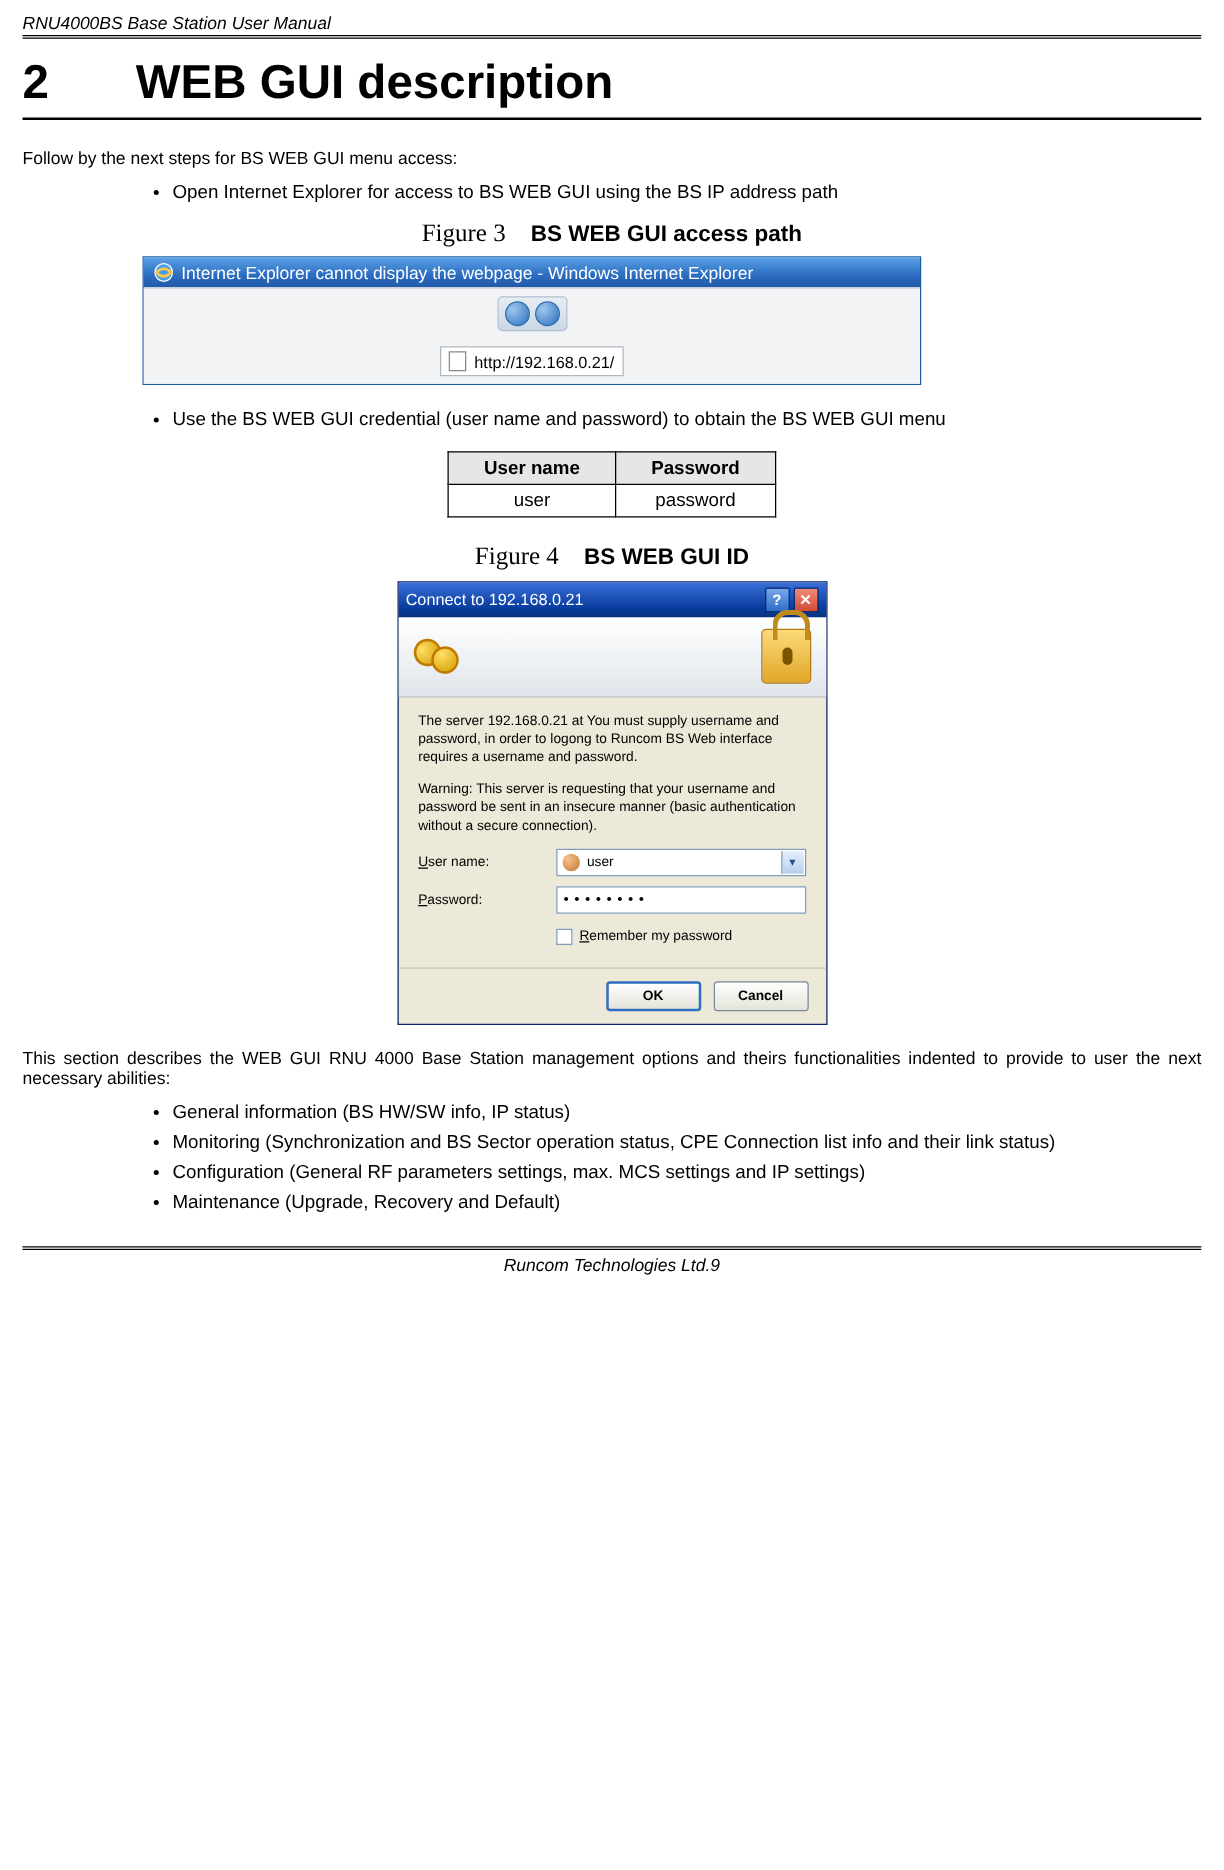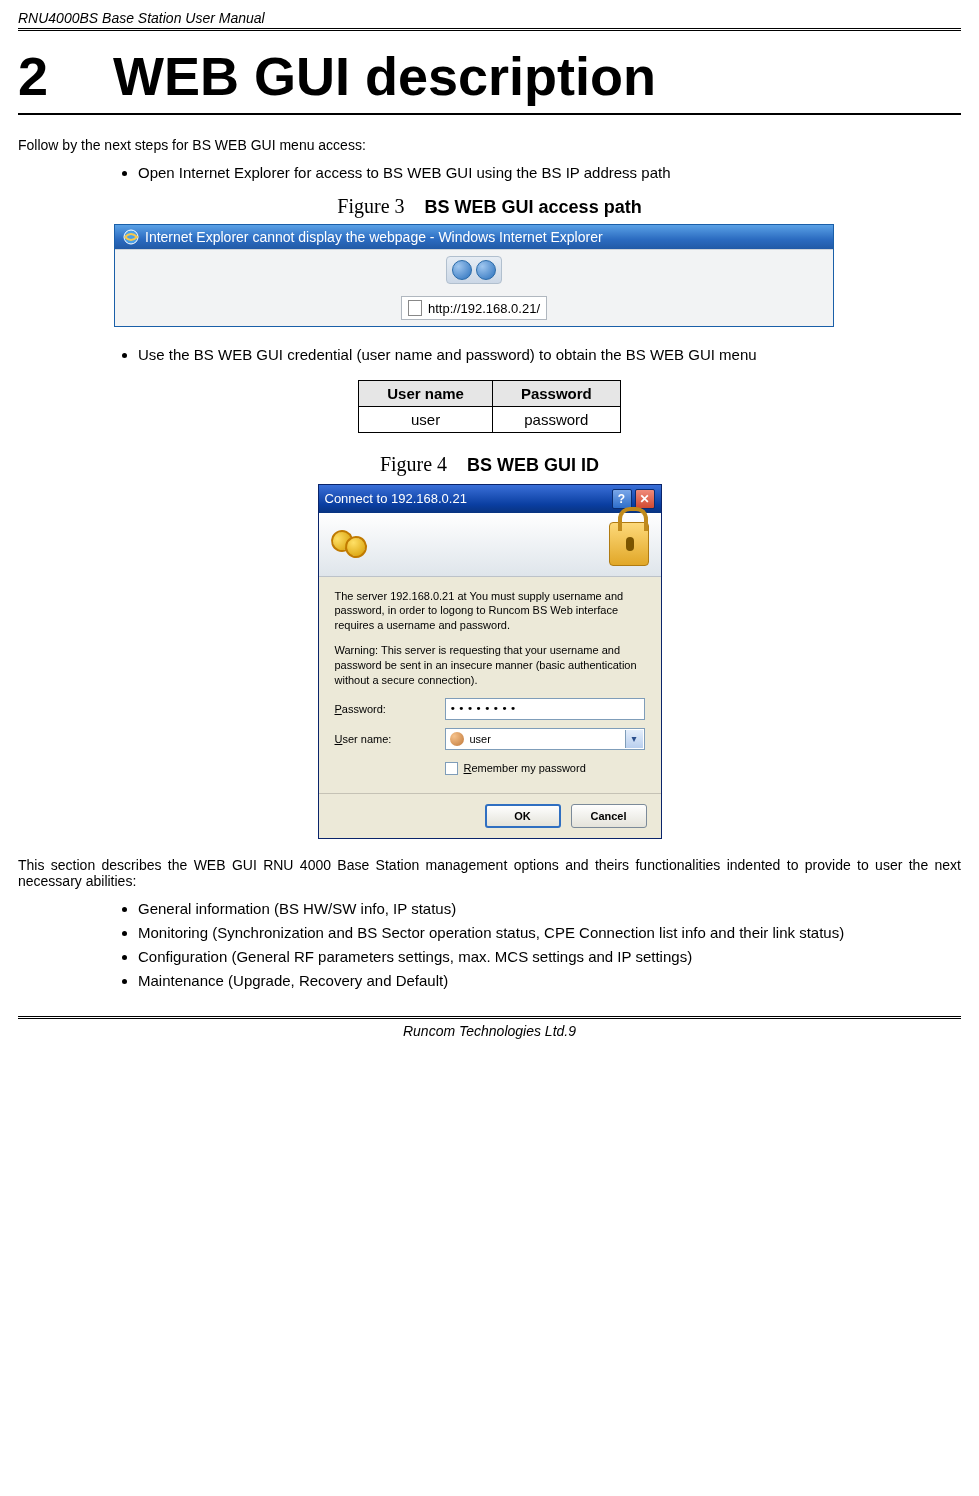--- a/index.html
+++ b/index.html
@@ -15,39 +15,39 @@
   .header-title {
     font-style: italic;
     font-size: 14px;
     margin-bottom: 2px;
   }
   .double-rule { border-top: 3px double #000; height: 0; margin-bottom: 14px; }
   .double-rule.bottom { margin-top: 24px; margin-bottom: 4px; }
 
   h1.section-heading {
     font-family: Arial, Helvetica, sans-serif;
-    font-size: 54px;
+    font-size: 38px;
     font-weight: bold;
     margin: 8px 0 6px;
   }
   h1.section-heading .num { display: inline-block; width: 80px; }
   .divider { border-top: 2px solid #000; height: 0; margin-bottom: 22px; }
 
   p.body { font-size: 14px; margin: 10px 0; }
   ul.bullets { list-style: disc; margin: 8px 0 12px 120px; }
   ul.bullets.tight { margin-left: 120px; }
   ul.bullets li { font-size: 15px; margin: 4px 0; line-height: 1.35; text-align: justify; }
 
   .fig-caption { text-align: center; font-size: 18px; margin: 10px 0 6px; }
   .fig-caption .fig-label { font-family: 'Times New Roman', serif; font-size: 20px; }
   .fig-caption .fig-title { font-weight: bold; font-family: Verdana, Arial, sans-serif; }
 
   
   .ie-window {
-    width: 720px;
+    width: 623px;
     margin: 6px 0 18px 96px;
     border: 1px solid #1a5fa8;
     font-family: Tahoma, Arial, sans-serif;
     font-size: 14px;
     background: #fff;
   }
   .ie-titlebar {
     background: linear-gradient(#5aa1e6, #2b6bc0 60%, #215aa6);
     color: #fff;
     padding: 4px 8px;
@@ -288,35 +288,35 @@
         <span></span>
         <span></span>
       </div>
     <div class="lock"></div>
   </div>
   <div class="dlg-body">
     <p>The server 192.168.0.21 at You must supply username and password, in order to logong to Runcom BS Web interface requires a username and password.</p>
     <p>Warning: This server is requesting that your username and password be sent in an insecure manner (basic authentication without a secure connection).</p>
 
     <div class="dlg-row">
-      <label><span class="ul">P</span><span>assword:</span></label>
-      <div class="dlg-pass">
-        <span>••••••••</span>
-      </div>
-    </div>
-
-    <div class="dlg-row">
       <label><span class="ul">U</span><span>ser name:</span></label>
       <div class="dlg-combo">
         <span class="user-icon"></span>
         <span>user</span>
         <span class="dd">▾</span>
       </div>
     </div>
 
+    <div class="dlg-row">
+      <label><span class="ul">P</span><span>assword:</span></label>
+      <div class="dlg-pass">
+        <span>••••••••</span>
+      </div>
+    </div>
+
     <div class="dlg-check">
       <span class="box"></span>
       <span><span class="ul" style="text-decoration:underline">R</span><span>emember my password</span></span>
     </div>
   </div>
   <div class="dlg-footer">
     <button class="dlg-btn default">OK</button>
     <button class="dlg-btn">Cancel</button>
   </div>
 </div>

